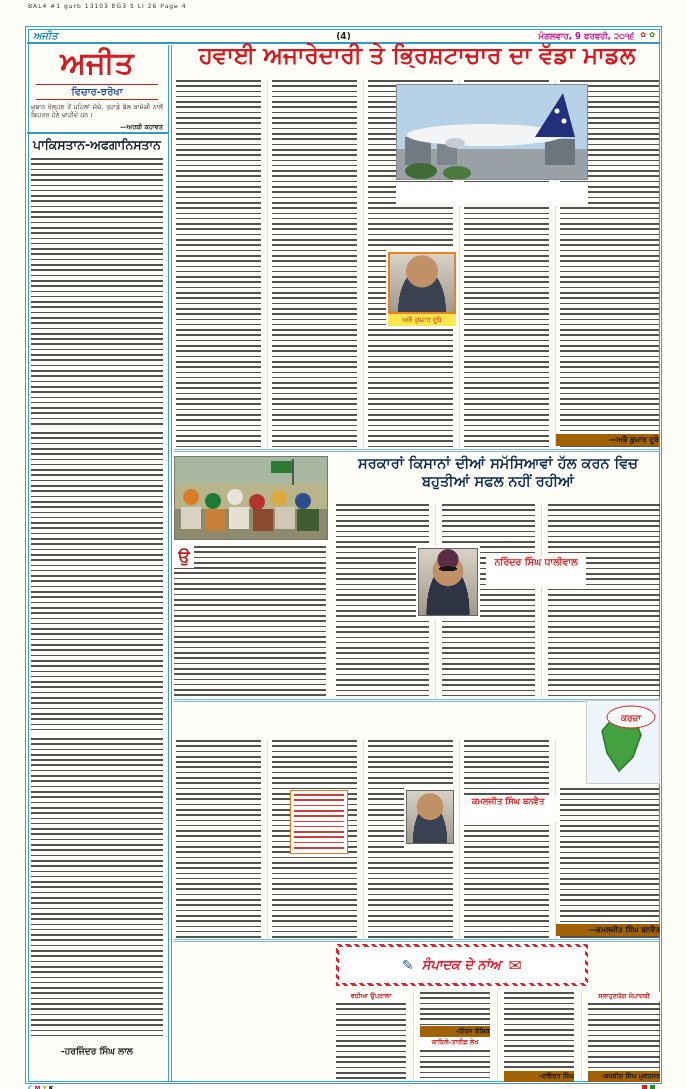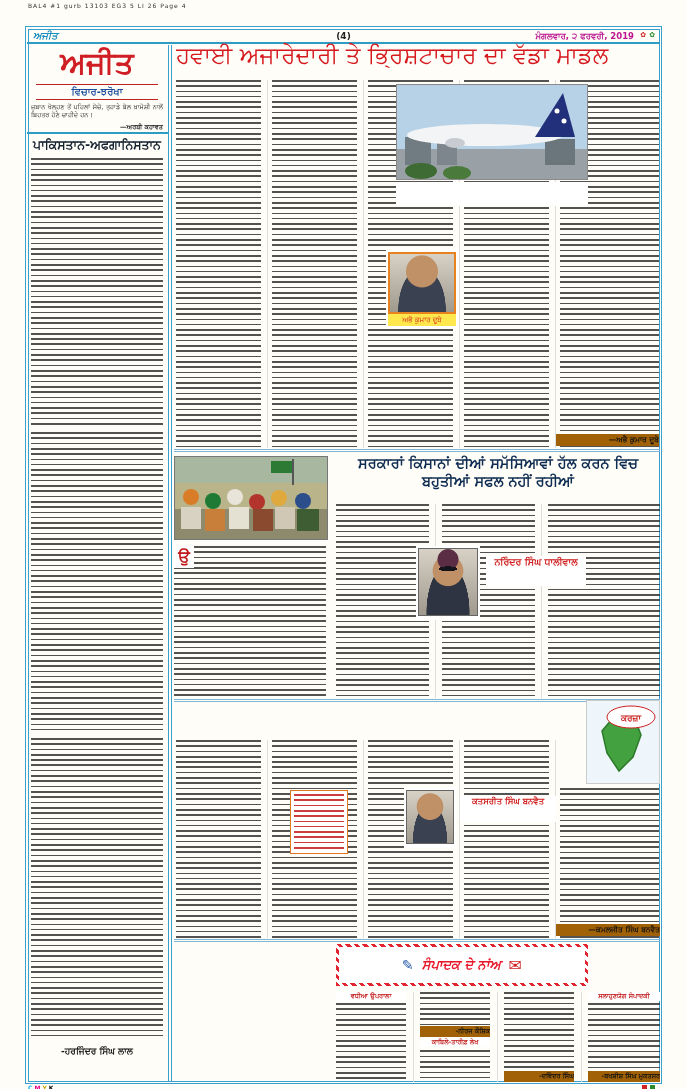--- a/index.html
+++ b/index.html
@@ -38,21 +38,21 @@
 
   <div class="abs" style="left:28px;top:2px;font-size:6px;color:#333;letter-spacing:1px">BAL4 #1 gurb 13103 EG3 5 LI 26 Page 4</div>
 
   <div class="abs frame" style="left:25px;top:26px;width:637px;height:1058px">
     <div class="frame-inner"></div>
   </div>
 
   <div class="abs" style="left:27px;top:28px;width:633px;height:16px;border-bottom:2px solid #2e9cc3">
     <span class="abs" style="left:6px;top:2px;font-size:10px;font-weight:bold;font-style:italic;color:#1b8fbf">ਅਜੀਤ</span>
     <span class="abs" style="left:0;right:0;top:3px;text-align:center;font-size:9px;font-weight:bold;color:#222">(4)</span>
-    <span class="abs" style="right:26px;top:3px;font-size:8.5px;font-weight:bold;color:#bb1890">ਮੰਗਲਵਾਰ, ੨ ਫਰਵਰੀ, 2019</span>
+    <span class="abs" style="right:26px;top:3px;font-size:8.5px;font-weight:bold;color:#bb1890">ਮੰਗਲਵਾਰ, 9 ਫਰਵਰੀ, ੨੦੧੬</span>
     <span class="abs" style="right:14px;top:3px;font-size:7px;color:#d02222">✿</span>
     <span class="abs" style="right:5px;top:3px;font-size:7px;color:#2a8a2a">✿</span>
   </div>
 
   <div class="abs" style="left:168px;top:45px;height:1037px;border-left:1px solid #3aa0cf"></div>
   <div class="abs" style="left:171px;top:45px;height:1037px;border-left:1px solid #3aa0cf"></div>
 
   <div class="abs" style="left:30px;top:46px;width:134px;text-align:center;font-size:30px;font-weight:bold;color:#d01e25;line-height:1.1">ਅਜੀਤ</div>
   <div class="abs" style="left:36px;top:84px;width:122px;border-top:1px solid #c02020"></div>
   <div class="abs" style="left:30px;top:86px;width:134px;text-align:center;font-size:10px;font-weight:bold;color:#1d4f9e">ਵਿਚਾਰ-ਝਰੋਖਾ</div>
@@ -64,21 +64,21 @@
   <div class="abs" style="left:27px;top:132px;width:141px;border-top:2px solid #2e9cc3"></div>
 
   <div class="abs" style="left:30px;top:137px;width:134px;text-align:center;font-size:12.5px;font-weight:bold;color:#13202e">ਪਾਕਿਸਤਾਨ-ਅਫਗਾਨਿਸਤਾਨ</div>
 
   <div class="abs st" style="left:31px;top:158px;width:132px;height:268px"></div>
   <div class="abs st" style="left:31px;top:432px;width:132px;height:300px"></div>
   <div class="abs st" style="left:31px;top:738px;width:132px;height:302px"></div>
 
   <div class="abs" style="left:31px;top:1046px;width:132px;text-align:center;font-size:9px;font-weight:bold;color:#111">-ਹਰਜਿੰਦਰ ਸਿੰਘ ਲਾਲ</div>
 
-  <div class="abs" style="left:176px;top:42px;width:482px;font-size:23px;font-weight:normal;color:#d6191e;line-height:1.15;overflow:hidden">ਹਵਾਈ ਅਜਾਰੇਦਾਰੀ ਤੇ ਭ੍ਰਿਸ਼ਟਾਚਾਰ ਦਾ ਵੱਡਾ ਮਾਡਲ</div>
+  <div class="abs" style="left:176px;top:42px;width:482px;text-align:center;font-size:23px;font-weight:bold;color:#d6191e;line-height:1.15;overflow:hidden">ਹਵਾਈ ਅਜਾਰੇਦਾਰੀ ਤੇ ਭ੍ਰਿਸ਼ਟਾਚਾਰ ਦਾ ਵੱਡਾ ਮਾਡਲ</div>
 
   <div class="abs st col" style="left:176px;top:80px;width:92px;height:368px"></div>
   <div class="abs st col" style="left:272px;top:80px;width:92px;height:368px"></div>
   <div class="abs st col" style="left:368px;top:80px;width:92px;height:368px"></div>
   <div class="abs st col" style="left:464px;top:80px;width:92px;height:368px"></div>
   <div class="abs st" style="left:560px;top:80px;width:99px;height:368px"></div>
 
   <div class="abs" style="left:396px;top:84px;width:192px;height:96px;border:1px solid #8a8a8a;background:#fff;overflow:hidden">
     <svg width="190" height="94">
       <rect width="190" height="94" fill="#b7d2e6"></rect>
@@ -160,21 +160,21 @@
   <div class="abs st col" style="left:464px;top:740px;width:92px;height:198px"></div>
   <div class="abs st" style="left:560px;top:788px;width:99px;height:150px"></div>
 
   <div class="abs" style="left:290px;top:790px;width:58px;height:64px;background:#fff;border:1px solid #e07820;padding:3px">
     <div class="st red" style="height:100%"></div>
   </div>
 
   <div class="abs chip" style="left:404px;top:788px;width:52px;height:60px;padding:2px">
     <div class="portrait" style="height:54px;border:1px solid #666"></div>
   </div>
-  <div class="abs red-name" style="left:460px;top:796px;width:96px;height:26px;font-size:8.5px;line-height:1.4">ਕਤਸਰੀਤ ਸਿੰਘ ਬਨਵੈਤ</div>
+  <div class="abs red-name" style="left:460px;top:796px;width:96px;height:26px;font-size:8.5px;line-height:1.4">ਕਮਲਜੀਤ ਸਿੰਘ ਬਨਵੈਤ</div>
 
   <div class="abs byline-chip" style="left:556px;top:924px;width:104px;height:12px">—ਕਮਲਜੀਤ ਸਿੰਘ ਬਨਵੈਤ</div>
 
   <div class="abs rule-blue" style="left:174px;top:939px;width:486px"></div>
 
 
   <div class="abs zigzag" style="left:336px;top:944px;width:252px;height:42px">
     <div class="zz-inner">
       <span style="font-size:14px;color:#2458a6">✎</span>
       <span style="font-size:13px;font-weight:bold;font-style:italic;color:#e8192c">ਸੰਪਾਦਕ ਦੇ ਨਾਂਅ</span>

